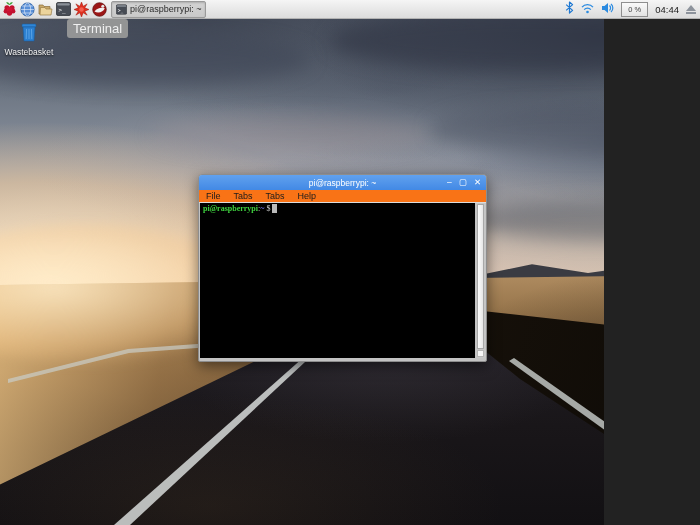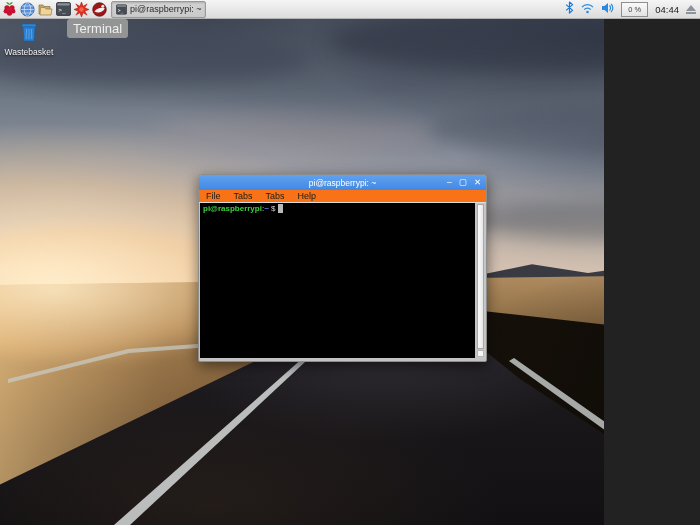--- a/index.html
+++ b/index.html
@@ -80,21 +80,21 @@
     box-shadow:0 4px 14px rgba(0,0,0,.5);}
   .titlebar{position:absolute;left:0;top:0;right:0;height:15px;border-radius:3px 3px 0 0;
     background:linear-gradient(#61a1ee,#4289e5);display:flex;align-items:center;}
   .title{position:absolute;left:0;right:0;text-align:center;font-size:8.5px;color:#fff;}
   .winctrls{position:absolute;right:5px;top:0;height:15px;display:flex;align-items:center;gap:7px;}
   .winctrls span{font-size:8.5px;color:#fff;line-height:15px;}
   .menubar{position:absolute;left:0;top:15px;right:0;height:13px;background:#f97316;
     border-bottom:1px solid #dcdcdc;display:flex;align-items:center;gap:13px;padding-left:7px;box-sizing:border-box;}
   .menubar span{font-size:9px;color:#1c1c1c;}
   .termarea{position:absolute;left:1px;top:28px;right:11px;bottom:3px;background:#000;overflow:hidden;}
-  .prompt{position:absolute;left:3px;top:1px;font-family:Liberation Sans, sans-serif;
+  .prompt{position:absolute;left:3px;top:1px;font-family:Liberation Serif, serif;
     font-size:8px;font-weight:bold;white-space:pre;}
   .p-green{color:#3fd23f;} .p-gray{color:#cfcfcf;font-weight:normal;} .p-blue{color:#7c7cf2;}
   .cursor{display:inline-block;width:5px;height:9px;background:#b9b9b9;vertical-align:-2px;}
   .scrollbar{position:absolute;right:1px;top:28px;width:9px;bottom:3px;background:#c6c6c6;}
   .thumb{position:absolute;left:1px;right:1px;top:1px;bottom:9px;background:linear-gradient(90deg,#fdfdfd,#e6e6e6);
     border:1px solid #a8a8a8;box-sizing:border-box;}
   .grip{position:absolute;left:1px;right:1px;bottom:1px;height:7px;background:#f6f6f6;border:1px solid #b5b5b5;box-sizing:border-box;}
 </style>
 </head>
 <body>

